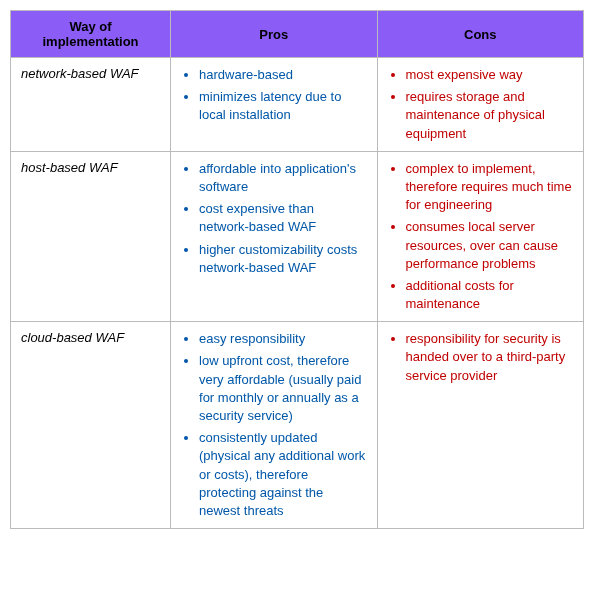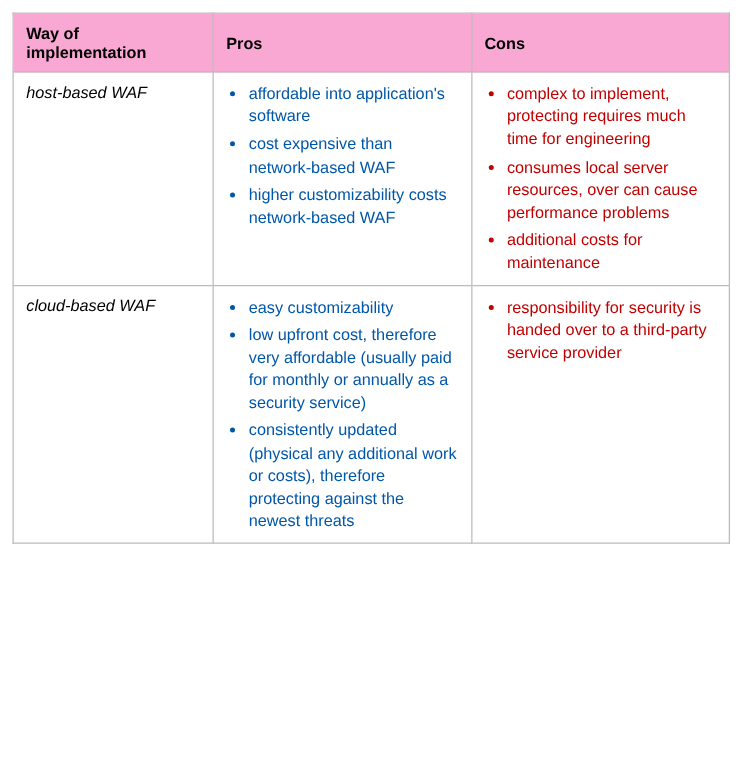--- a/index.html
+++ b/index.html
@@ -12,24 +12,24 @@
       font-size: 13px;
       background: #fff;
       padding: 10px;
     }
     table {
       border-collapse: collapse;
       width: 100%;
       max-width: 594px;
     }
     th {
-      background: #f9a8d4;
+      background: #8b5cf6;
       border: 1px solid #bbb;
       padding: 8px 10px;
-      text-align: left;
+      text-align: center;
       font-weight: bold;
       font-size: 13px;
       color: #000;
     }
     td {
       border: 1px solid #bbb;
       padding: 8px 10px;
       vertical-align: top;
       color: #000;
       font-size: 13px;
@@ -67,42 +67,57 @@
 
 <table>
   <thead>
     <tr>
       <th>Way of implementation</th>
       <th>Pros</th>
       <th>Cons</th>
     </tr>
   </thead>
   <tbody id="table-body">
+  <tr>
+        <td class="way">network-based WAF</td>
+        <td class="pros">
+          <ul>
+            <li>hardware-based</li>
+            <li>minimizes latency due to local installation</li>
+          </ul>
+        </td>
+        <td class="cons">
+          <ul>
+            <li>most expensive way</li>
+            <li>requires storage and maintenance of physical equipment</li>
+          </ul>
+        </td>
+      </tr>
       <tr>
         <td class="way">host-based WAF</td>
         <td class="pros">
           <ul>
             <li>affordable into application's software</li>
             <li>cost expensive than network-based WAF</li>
             <li>higher customizability costs network-based WAF</li>
           </ul>
         </td>
         <td class="cons">
           <ul>
-            <li>complex to implement, protecting requires much time for engineering</li>
+            <li>complex to implement, therefore requires much time for engineering</li>
             <li>consumes local server resources, over can cause performance problems</li>
             <li>additional costs for maintenance</li>
           </ul>
         </td>
       </tr>
       <tr>
         <td class="way">cloud-based WAF</td>
         <td class="pros">
           <ul>
-            <li>easy customizability</li>
+            <li>easy responsibility</li>
             <li>low upfront cost, therefore very affordable (usually paid for monthly or annually as a security service)</li>
             <li>consistently updated (physical any additional work or costs), therefore protecting against the newest threats</li>
           </ul>
         </td>
         <td class="cons">
           <ul>
             <li>responsibility for security is handed over to a third-party service provider</li>
           </ul>
         </td>
       </tr>

